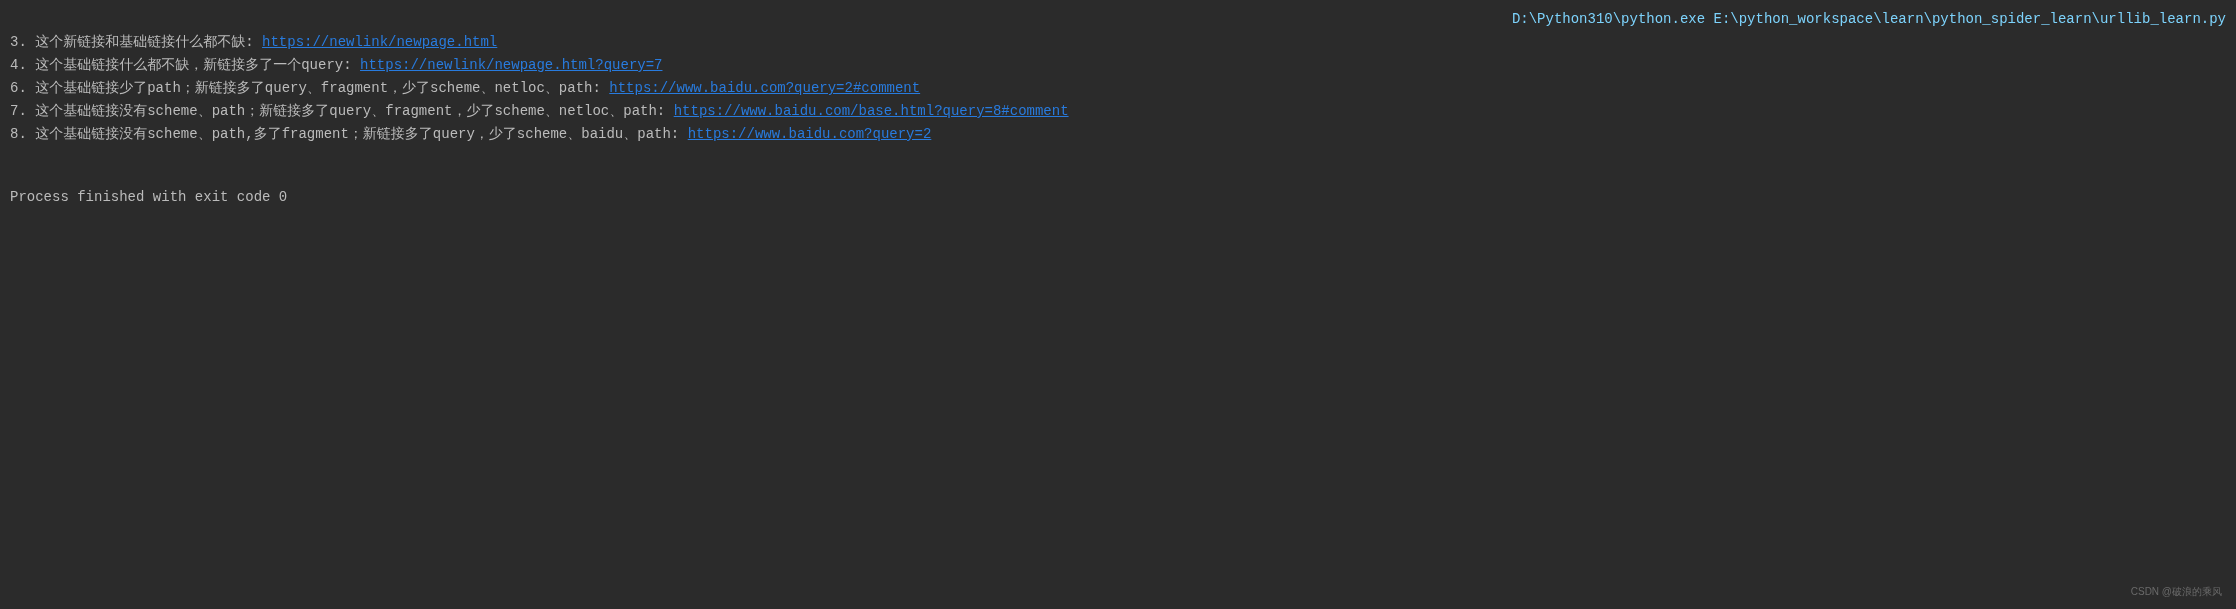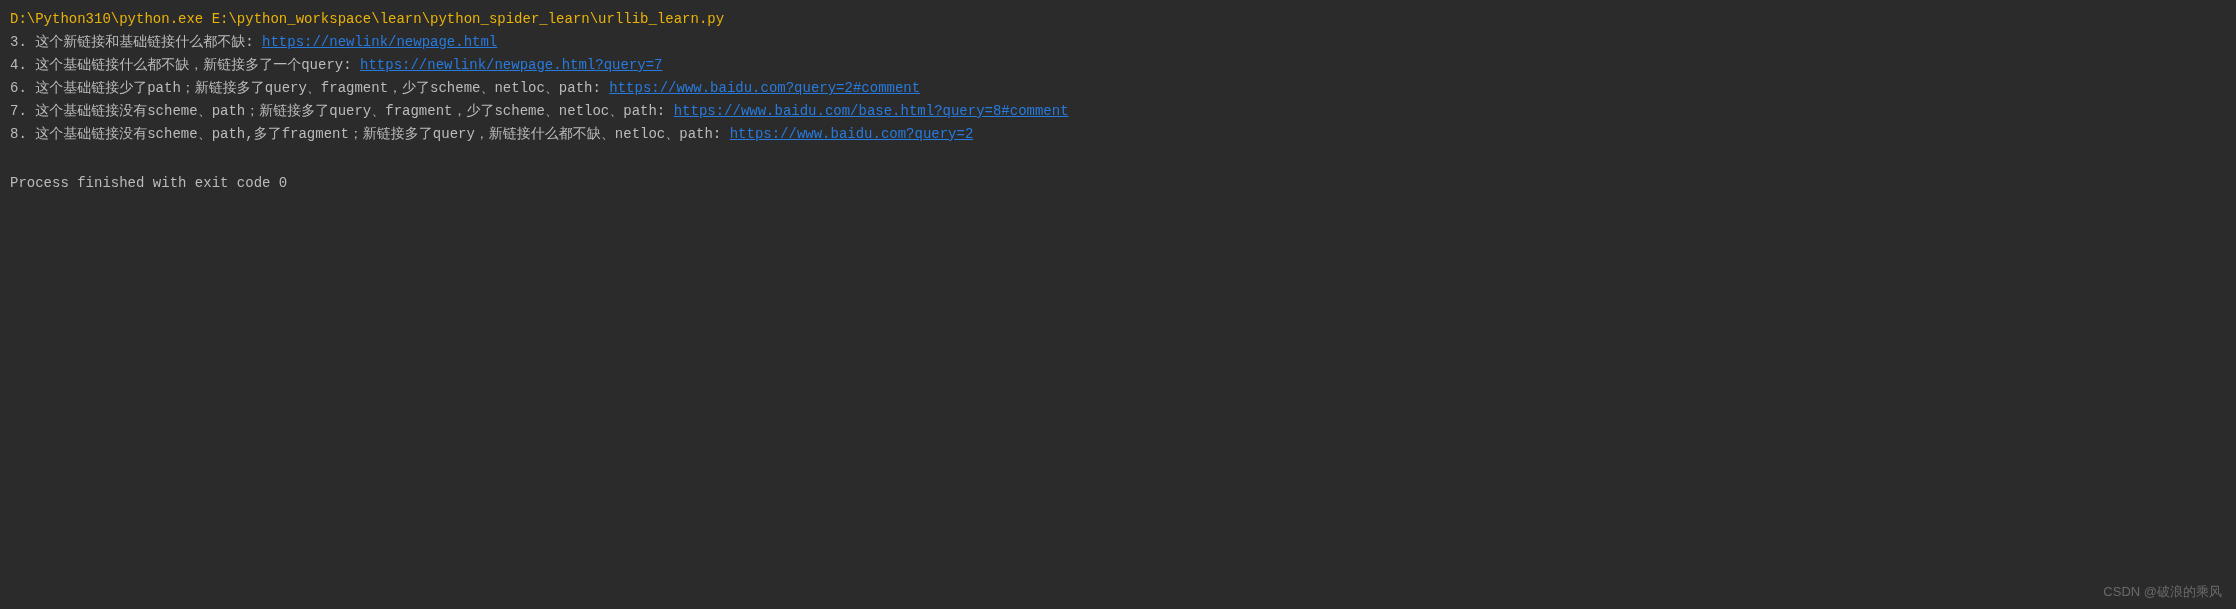--- a/index.html
+++ b/index.html
@@ -19,46 +19,47 @@
       position: relative;
       overflow: hidden;
     }
     .console-output {
       white-space: nowrap;
     }
     .line {
       display: block;
     }
     .command-line {
-      color: #eab308;
+      color: #7dd3fc;
+      text-align: right;
     }
     .output-line {
       color: #bbbbbb;
     }
     .line-num {
       color: #bbbbbb;
     }
     .line-text {
       color: #bbbbbb;
     }
     .link {
       color: #287bde;
       text-decoration: underline;
       cursor: pointer;
     }
     .watermark {
       position: absolute;
       bottom: 6px;
       right: 14px;
       color: #6a6a6a;
-      font-size: 13px;
+      font-size: 10px;
       font-family: 'Microsoft YaHei', sans-serif;
     }
     .exit-line {
-      margin-top: 26px;
+      margin-top: 40px;
     }
   </style>
 </head>
 <body>
 
 <div class="console-output">
   <div class="line command-line">
     <span>D:\Python310\python.exe E:\python_workspace\learn\python_spider_learn\urllib_learn.py</span>
   </div>
 
@@ -84,21 +85,21 @@
   </div>
 
   <div class="line output-line">
     <span class="line-num">7.</span>
     <span class="line-text">这个基础链接没有scheme、path；新链接多了query、fragment，少了scheme、netloc、path:    </span>
     <a class="link">https://www.baidu.com/base.html?query=8#comment</a>
   </div>
 
   <div class="line output-line">
     <span class="line-num">8.</span>
-    <span class="line-text">这个基础链接没有scheme、path,多了fragment；新链接多了query，新链接什么都不缺、netloc、path:      </span>
+    <span class="line-text">这个基础链接没有scheme、path,多了fragment；新链接多了query，少了scheme、baidu、path:      </span>
     <a class="link">https://www.baidu.com?query=2</a>
   </div>
 
   <div class="line exit-line">
     <span>Process finished with exit code 0</span>
   </div>
 </div>
 
 <div class="watermark">
   <span>CSDN @破浪的乘风</span>

